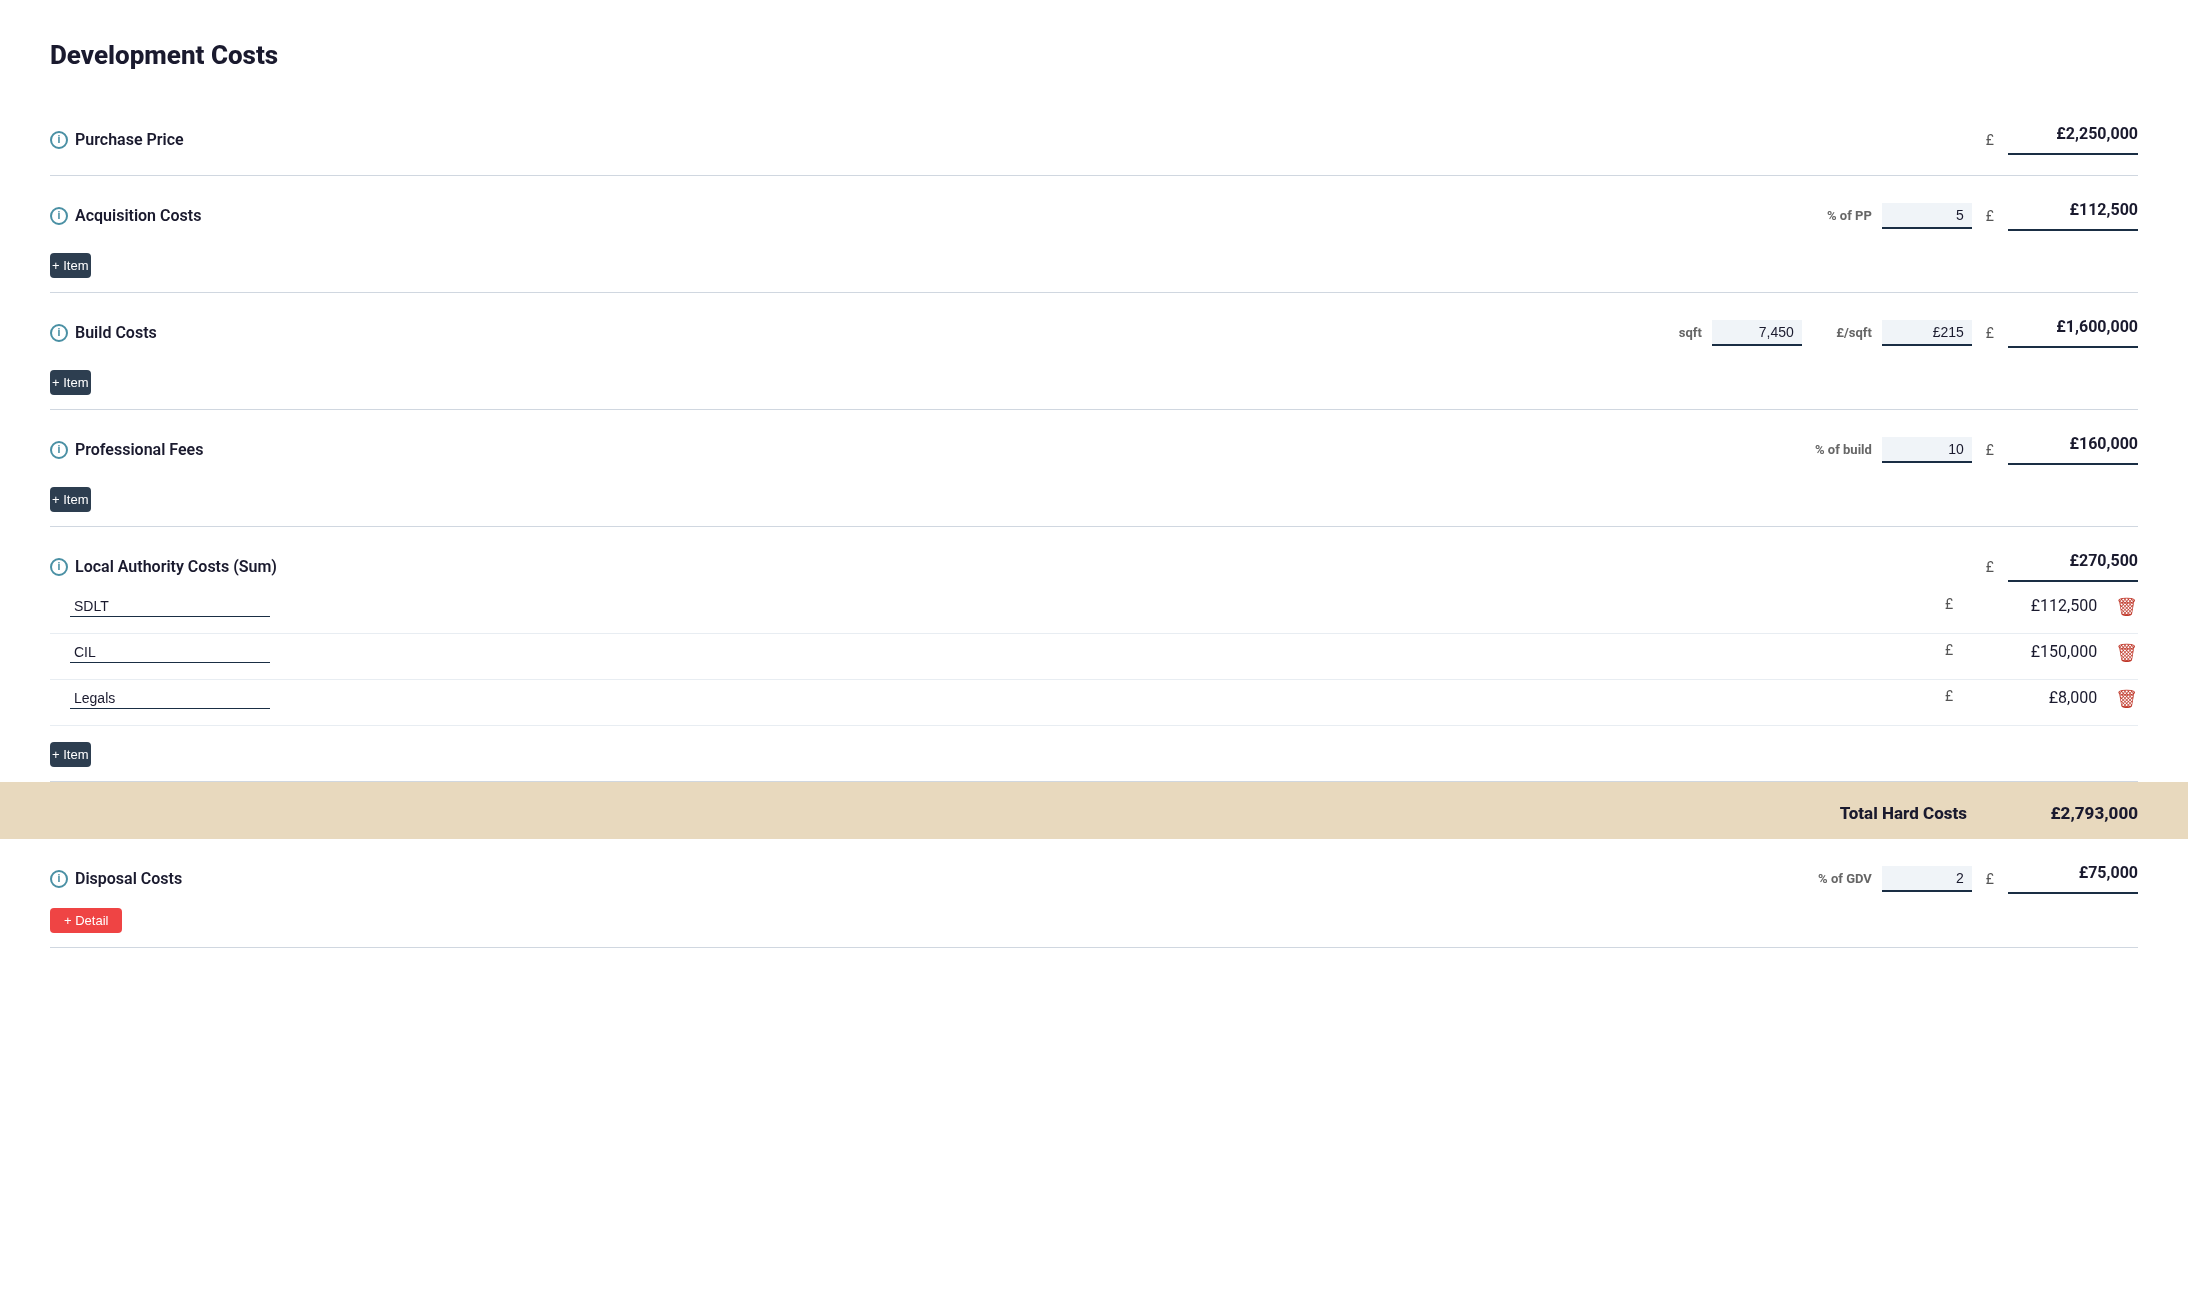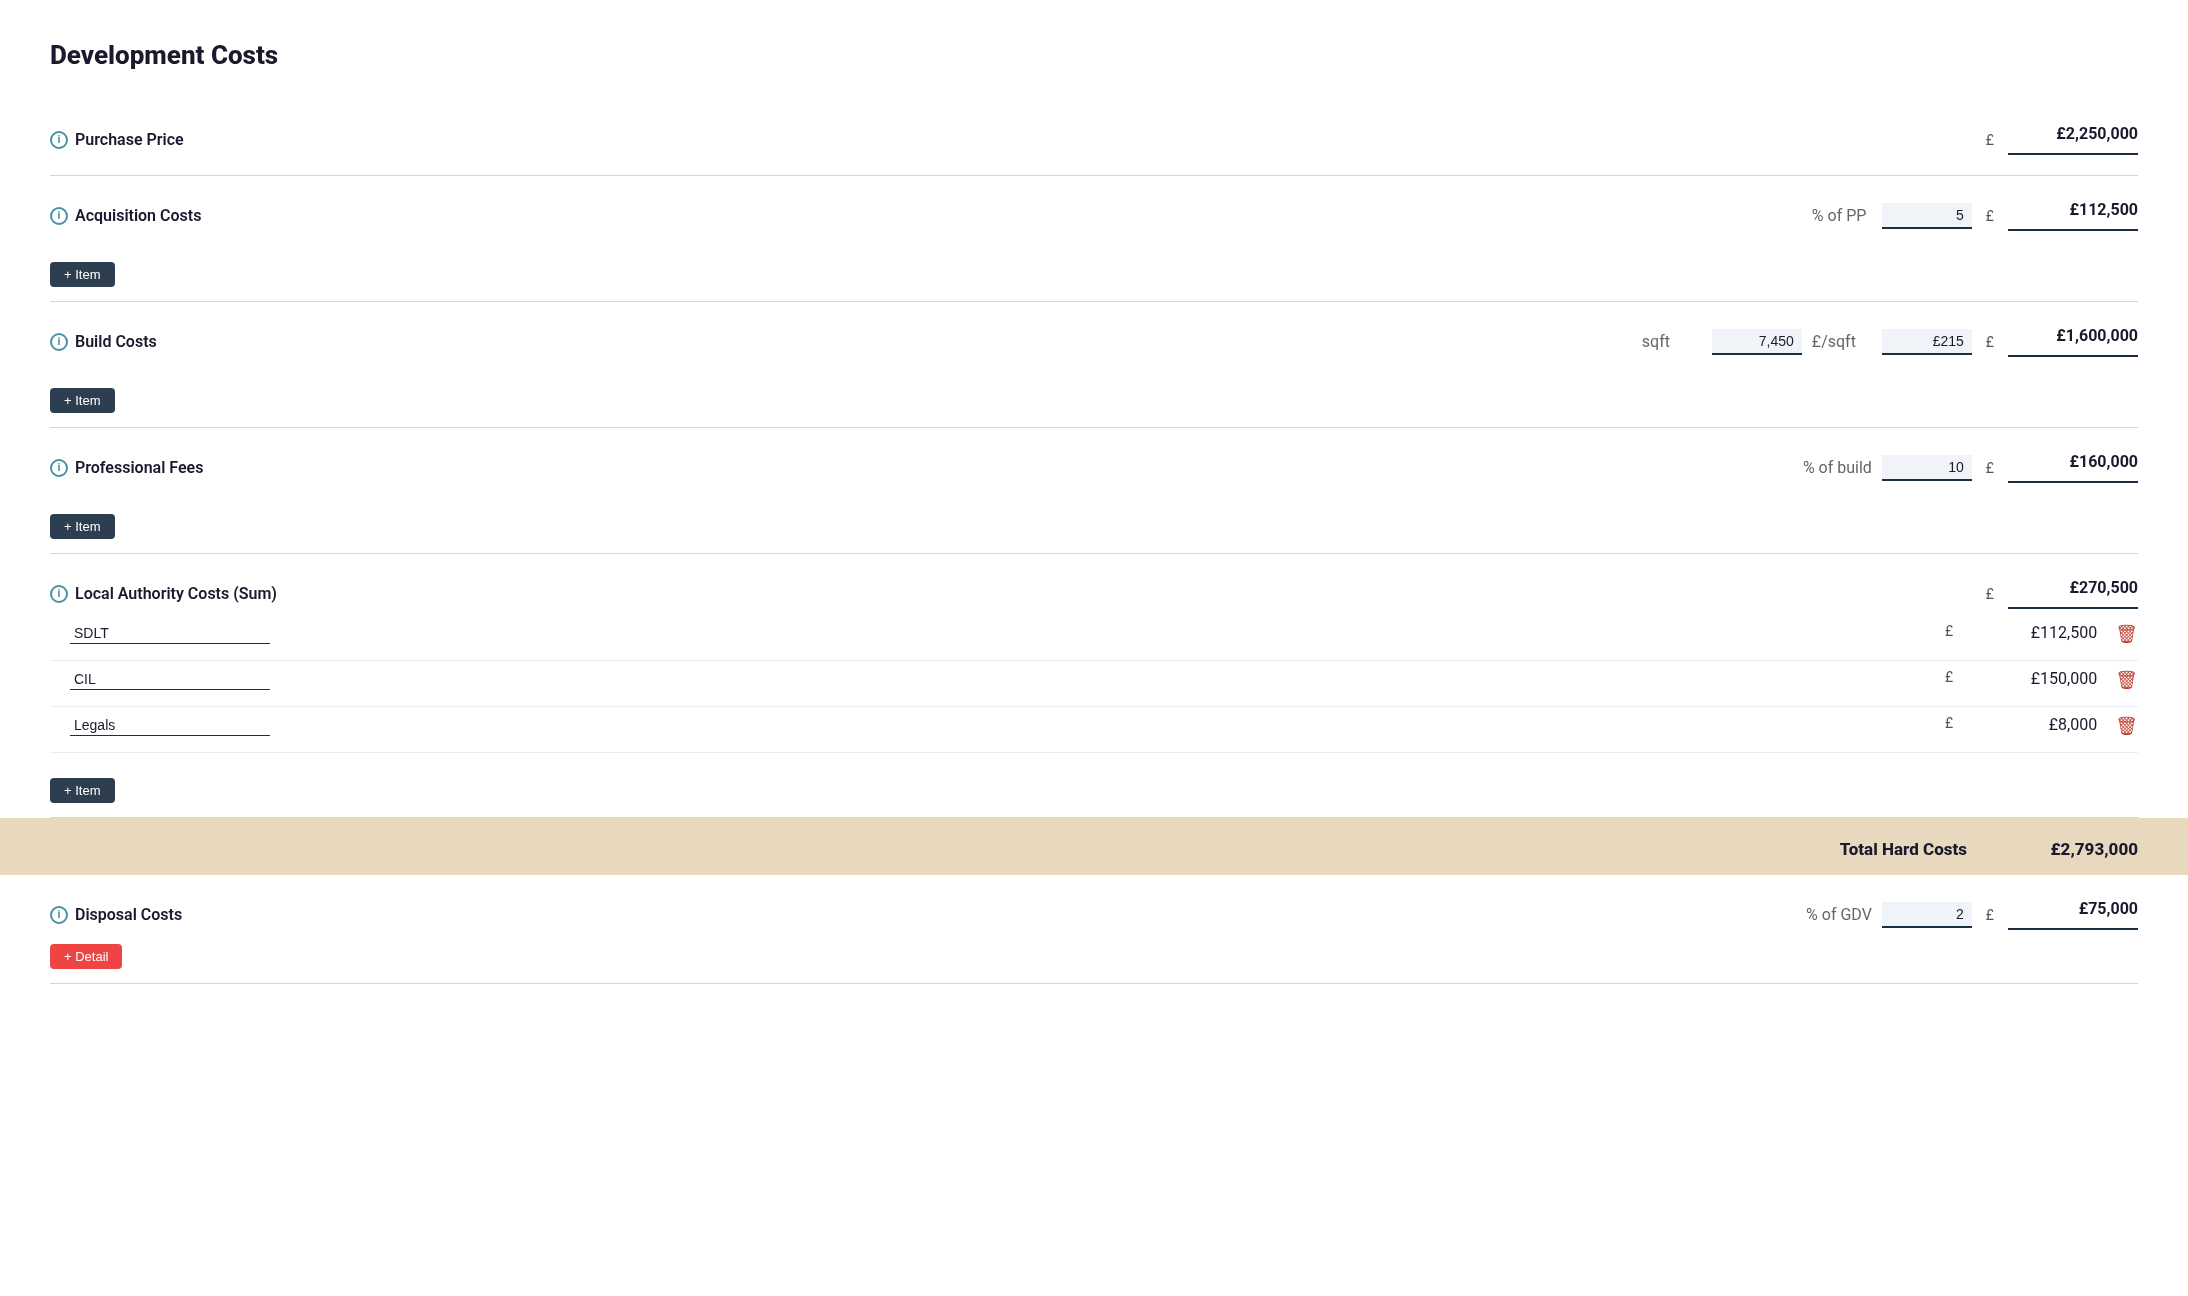--- a/index.html
+++ b/index.html
@@ -43,23 +43,25 @@
       color: #4a90a4;
       display: inline-flex;
       align-items: center;
       justify-content: center;
       font-size: 11px;
       font-weight: 700;
       flex-shrink: 0;
     }
     .spacer { flex: 1; }
     .unit-label {
-      font-size: 16px;
+      font-size: 13px;
       color: #666;
       min-width: 60px;
+      text-align: right;
+      font-weight: bold;
     }
     .input-field {
       border: none;
       border-bottom: 2px solid #1a2e44;
       background: #f0f4f8;
       padding: 4px 8px;
       font-size: 14px;
       color: #1a1a2e;
       text-align: right;
       width: 90px;
@@ -77,24 +79,24 @@
       min-width: 130px;
       text-align: right;
       border-bottom: 2px solid #1a2e44;
       padding-bottom: 10px;
     }
     .add-item-btn {
       background: #2d3e50;
       color: #fff;
       border: none;
       border-radius: 4px;
-      padding: 5px 14px;
+      padding: 5px 2px;
       font-size: 13px;
       cursor: pointer;
-      margin-top: 25px;
+      margin-top: 16px;
       display: inline-block;
     }
     .sub-item-row {
       display: flex;
       align-items: flex-start;
       gap: 10px;
       padding: 8px 0 8px 20px;
       border-bottom: 1px solid #e8edf2;
     }
     .sub-item-name {

